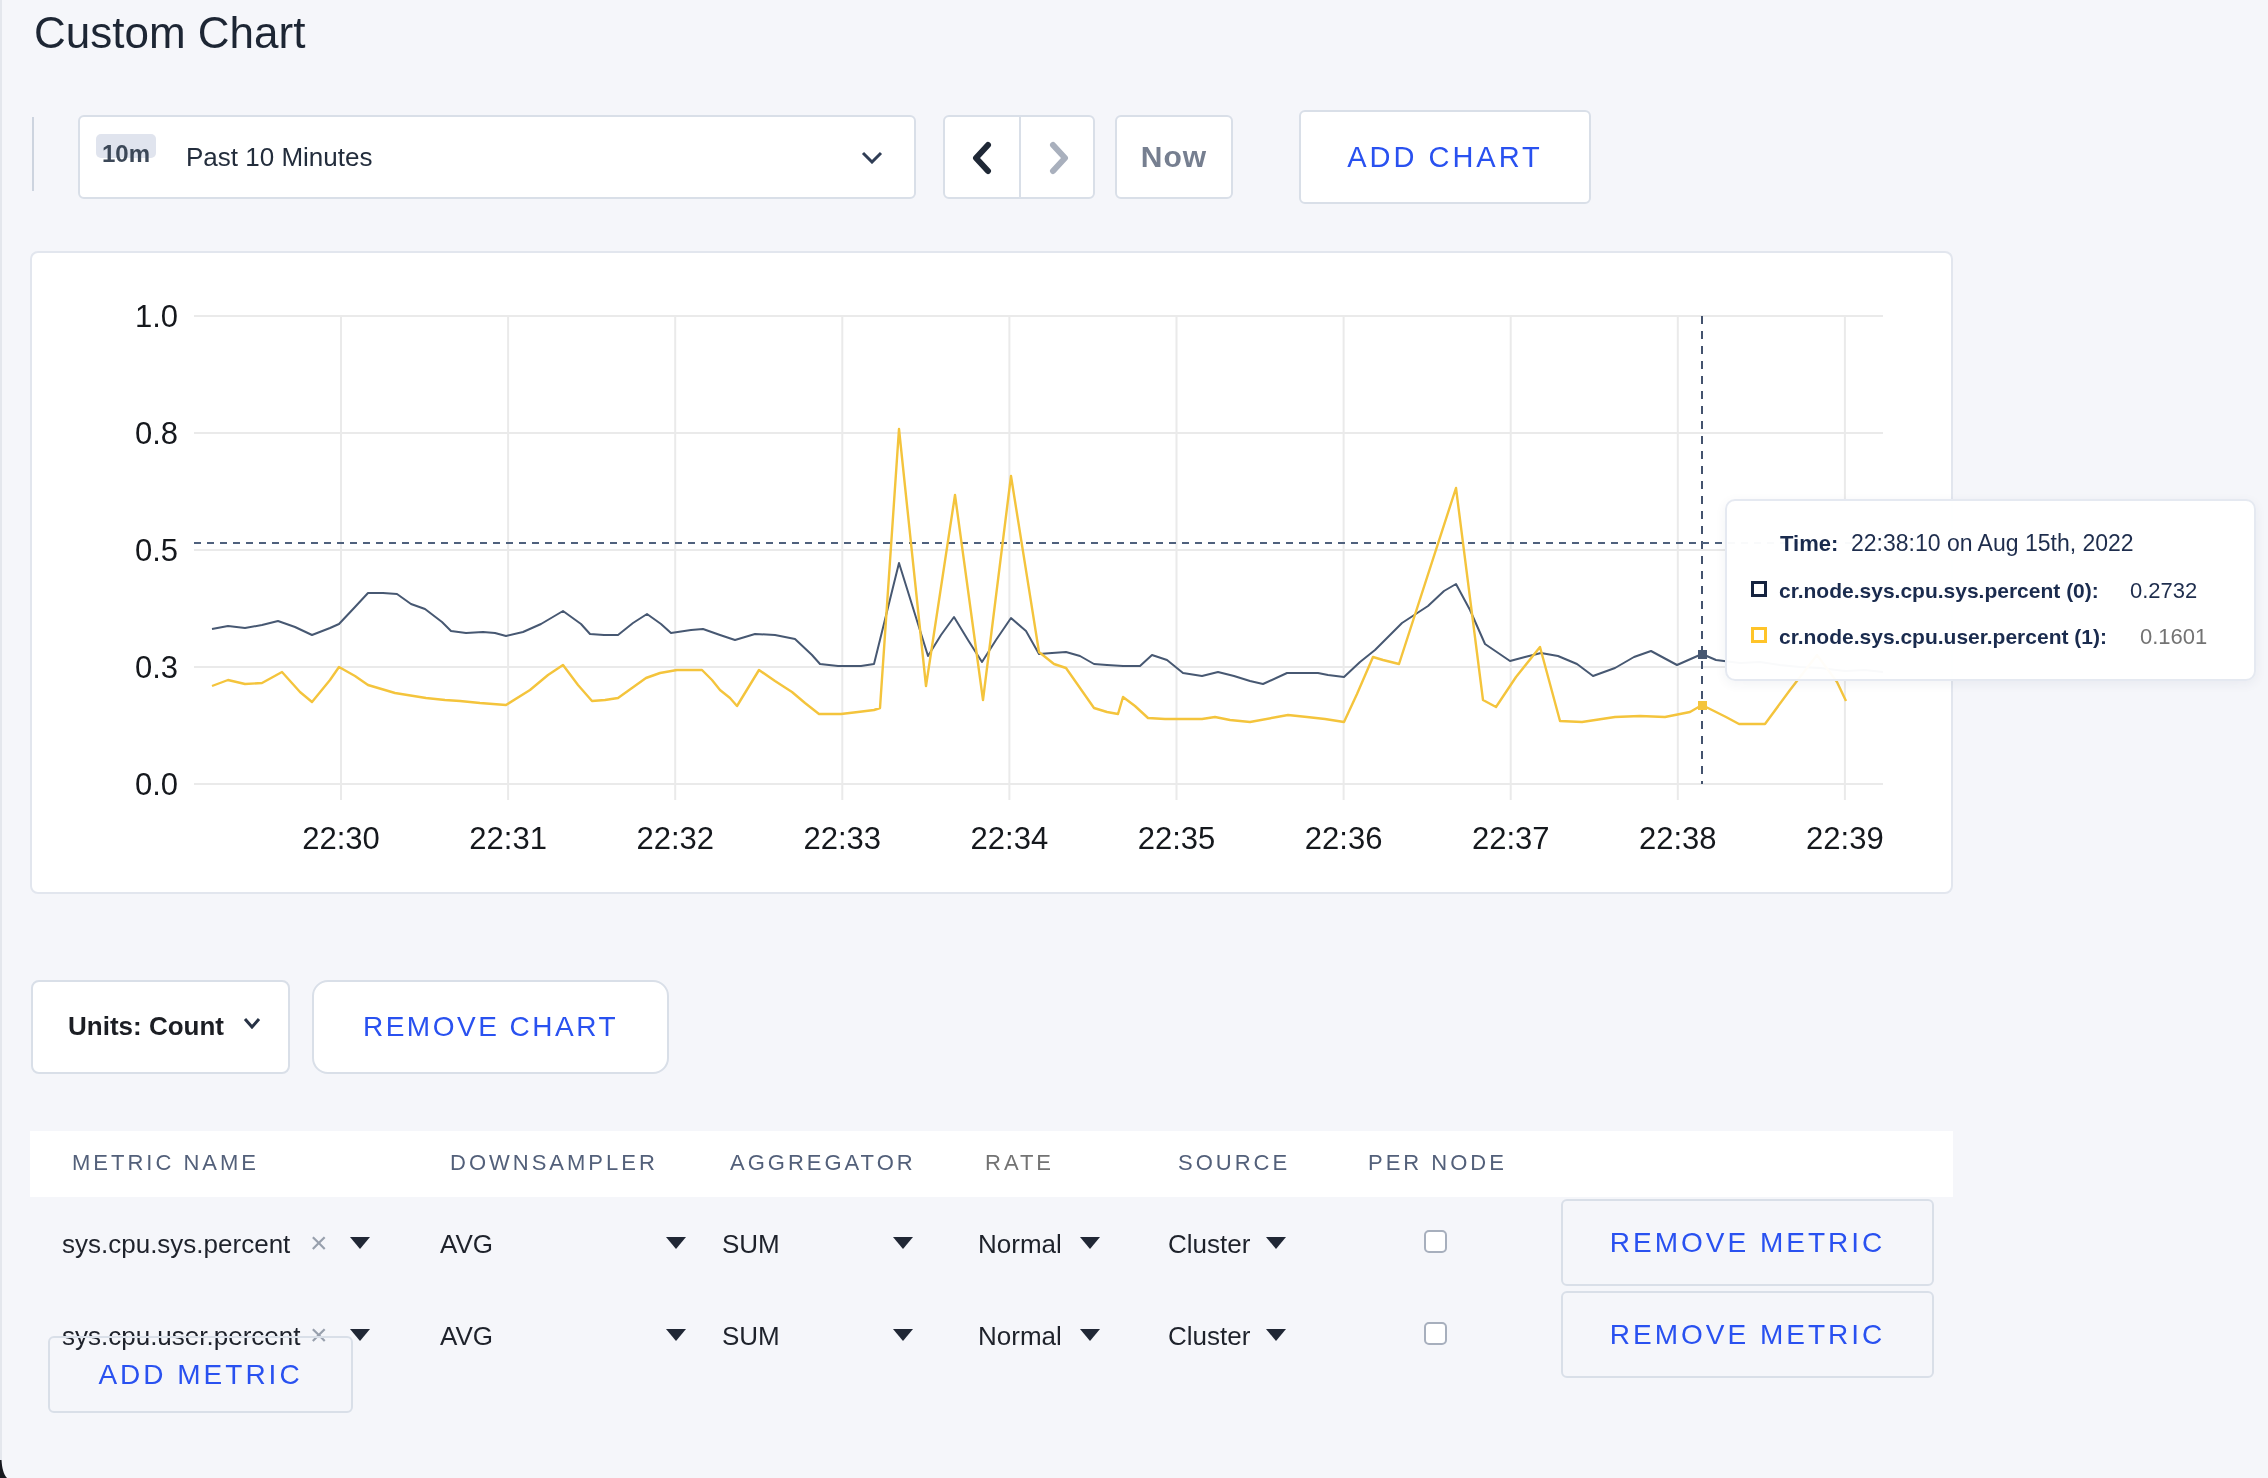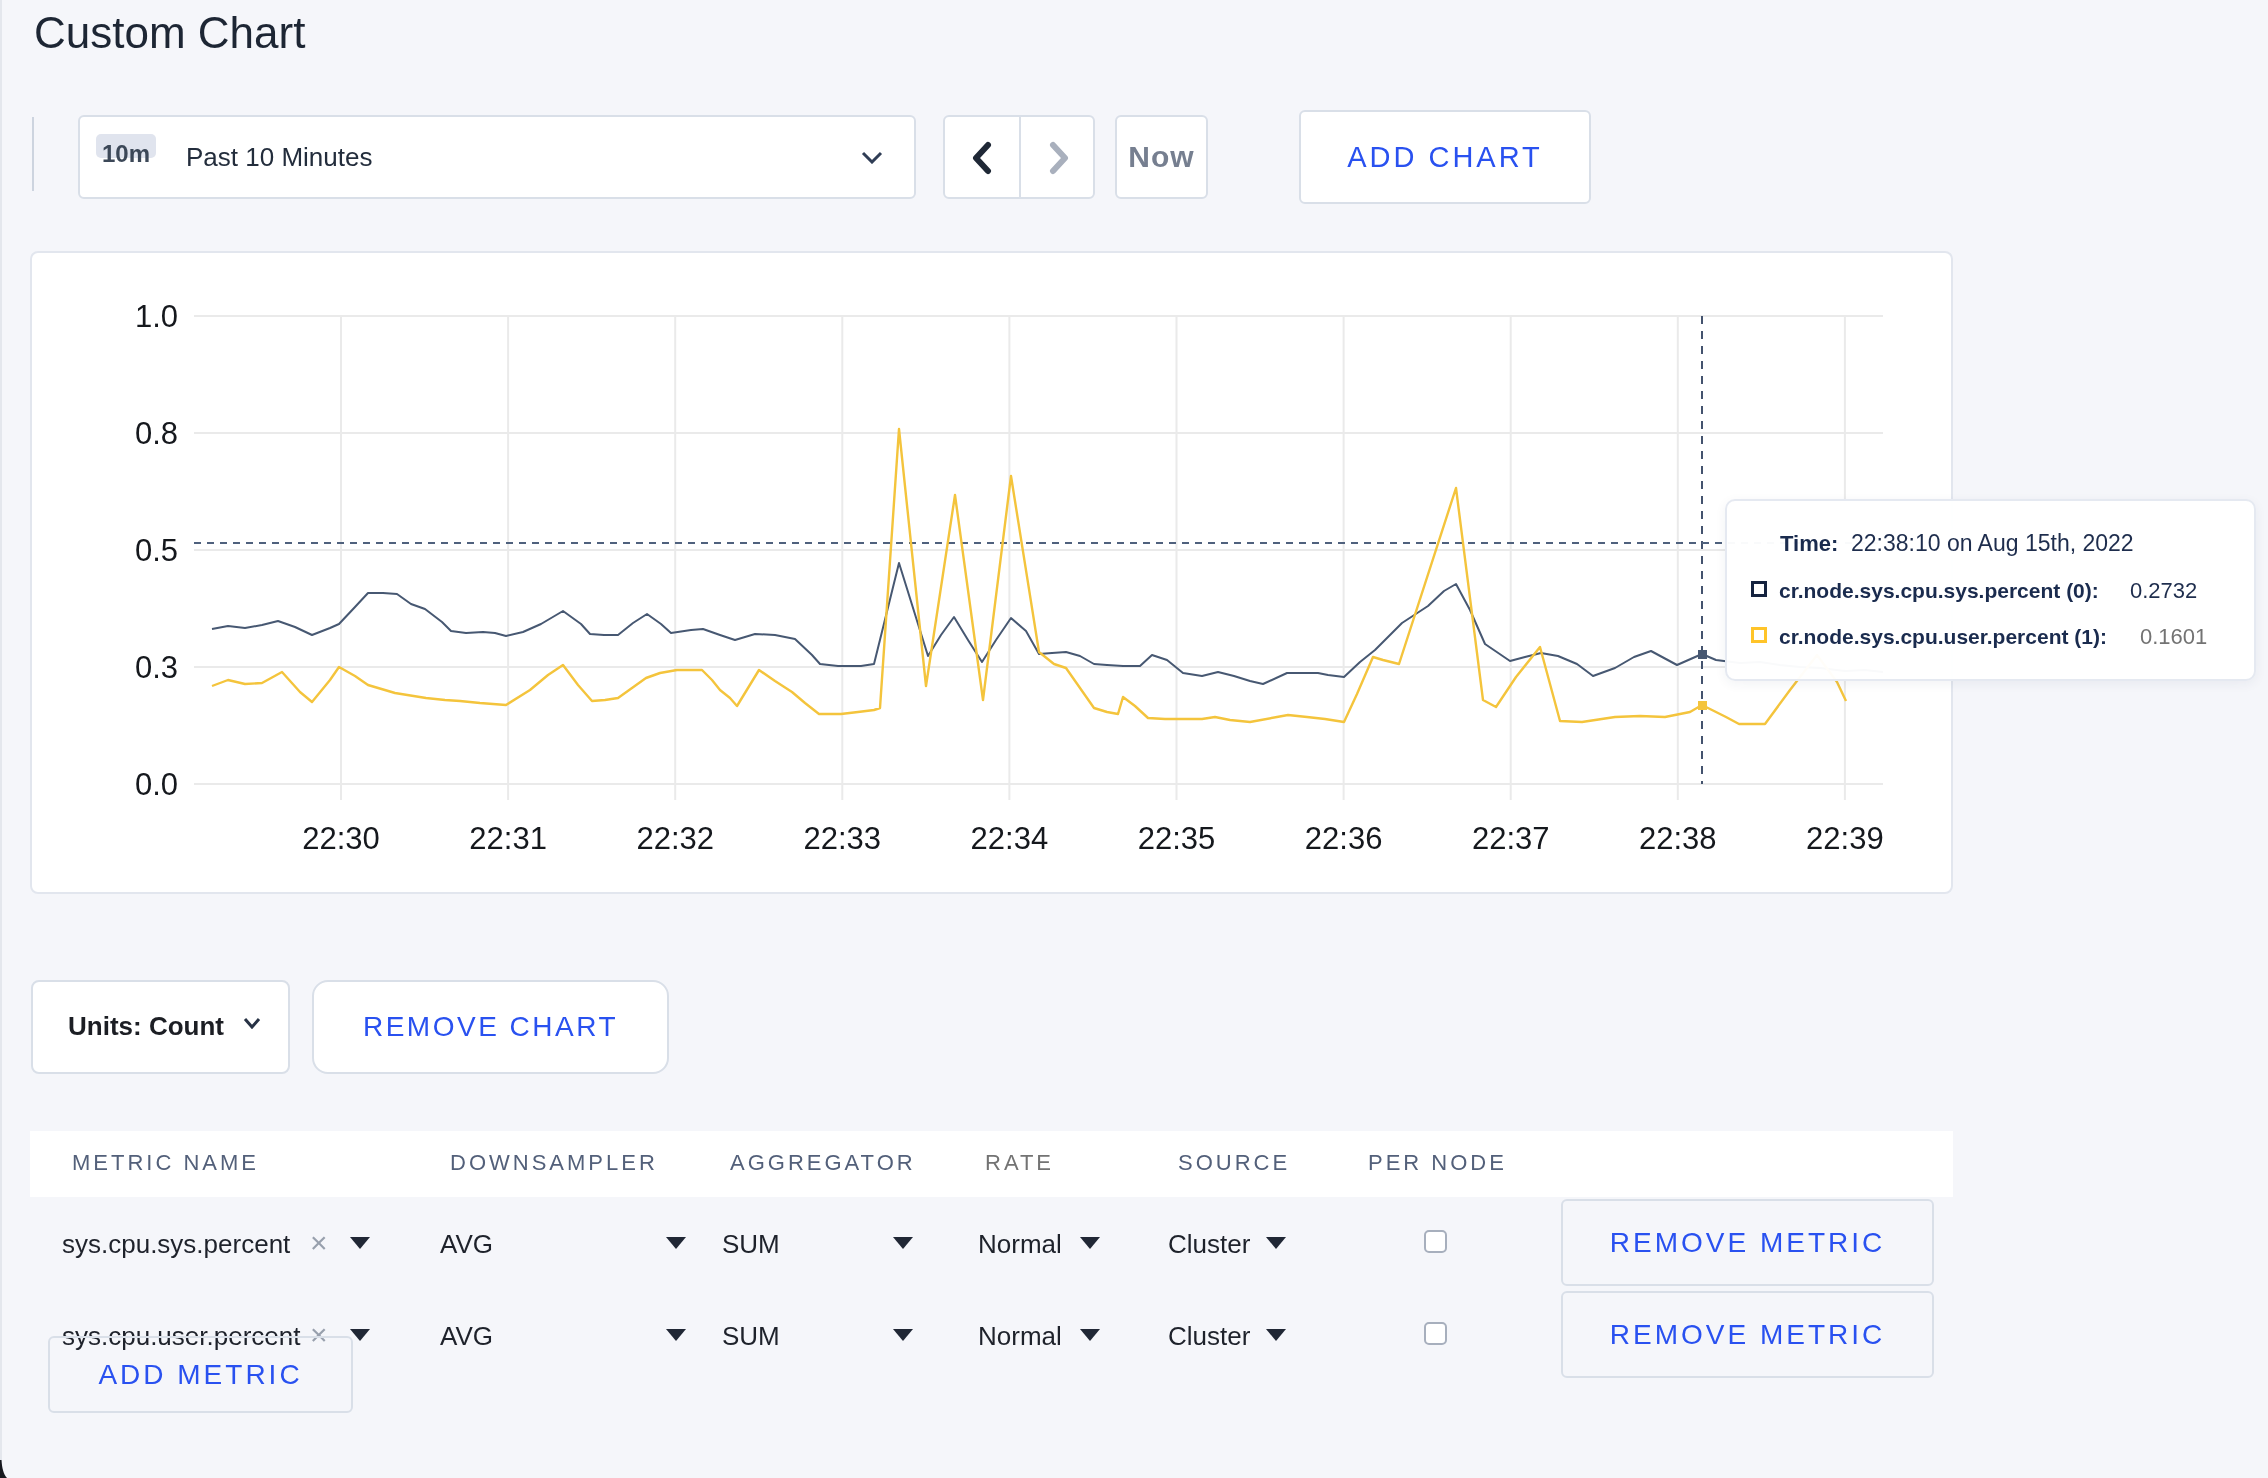--- a/index.html
+++ b/index.html
@@ -21,21 +21,21 @@
   </svg>
 
 <div class="btn" style="left:943px;top:115px;width:152px;height:84px;"></div>
 <div class="abs" style="left:1019px;top:116px;width:2px;height:82px;background:#d9dfe8;"></div>
 <svg class="abs" style="left:969px;top:141px;" width="26" height="34" viewBox="0 0 26 34">
     <polyline points="19,4 7,17 19,30" fill="none" stroke="#1f2836" stroke-width="6" stroke-linecap="round" stroke-linejoin="round"></polyline>
   </svg>
 <svg class="abs" style="left:1046px;top:141px;" width="26" height="34" viewBox="0 0 26 34">
     <polyline points="7,4 19,17 7,30" fill="none" stroke="#a9b0bd" stroke-width="6" stroke-linecap="round" stroke-linejoin="round"></polyline>
   </svg>
-<div class="btn" style="left:1115px;top:115px;width:93px;height:84px;text-align:center;line-height:80px;font-size:30px;font-weight:bold;color:#767f90;letter-spacing:1px;">Now</div>
+<div class="btn" style="left:1115px;top:115px;width:118px;height:84px;text-align:center;line-height:80px;font-size:30px;font-weight:bold;color:#767f90;letter-spacing:1px;">Now</div>
 <div class="btn bluetext" style="left:1299px;top:110px;width:292px;height:94px;text-align:center;line-height:90px;font-size:29px;">ADD CHART</div>
 
 <div class="abs" style="left:30px;top:251px;width:1923px;height:643px;background:#fff;border:2px solid #e2e6ee;border-radius:8px;"></div>
 <svg class="abs" style="left:30px;top:251px;" width="1923" height="643" viewBox="0 0 1923 643">
 <line x1="164" y1="65" x2="1853" y2="65" stroke="#eaeaea" stroke-width="2"></line>
 <text x="148" y="76" text-anchor="end" font-size="31" fill="#15181d">1.0</text>
 <line x1="164" y1="182" x2="1853" y2="182" stroke="#eaeaea" stroke-width="2"></line>
 <text x="148" y="193" text-anchor="end" font-size="31" fill="#15181d">0.8</text>
 <line x1="164" y1="299" x2="1853" y2="299" stroke="#eaeaea" stroke-width="2"></line>
 <text x="148" y="310" text-anchor="end" font-size="31" fill="#15181d">0.5</text>

